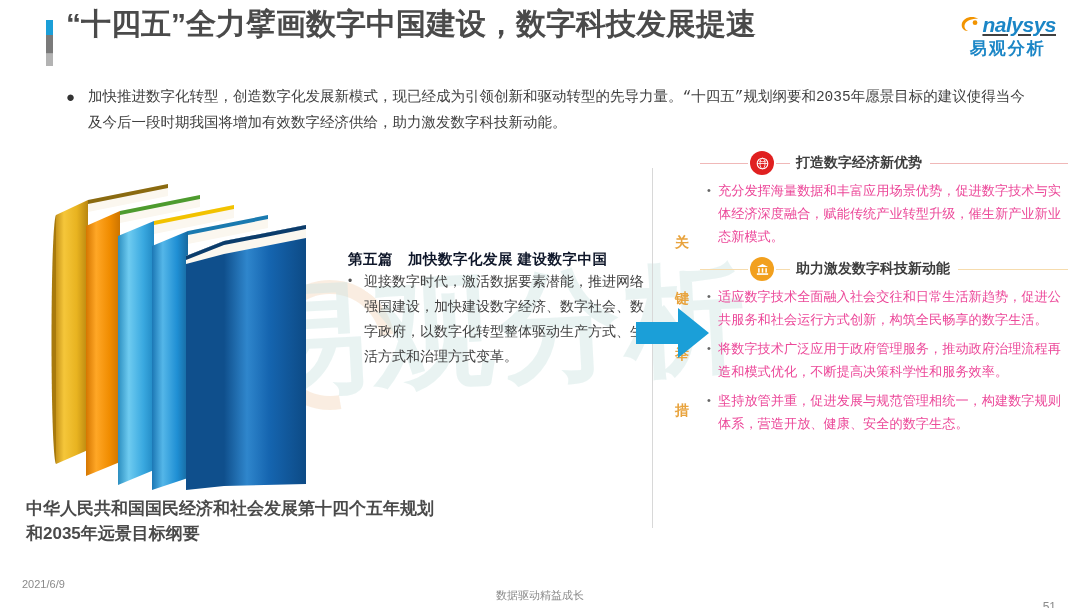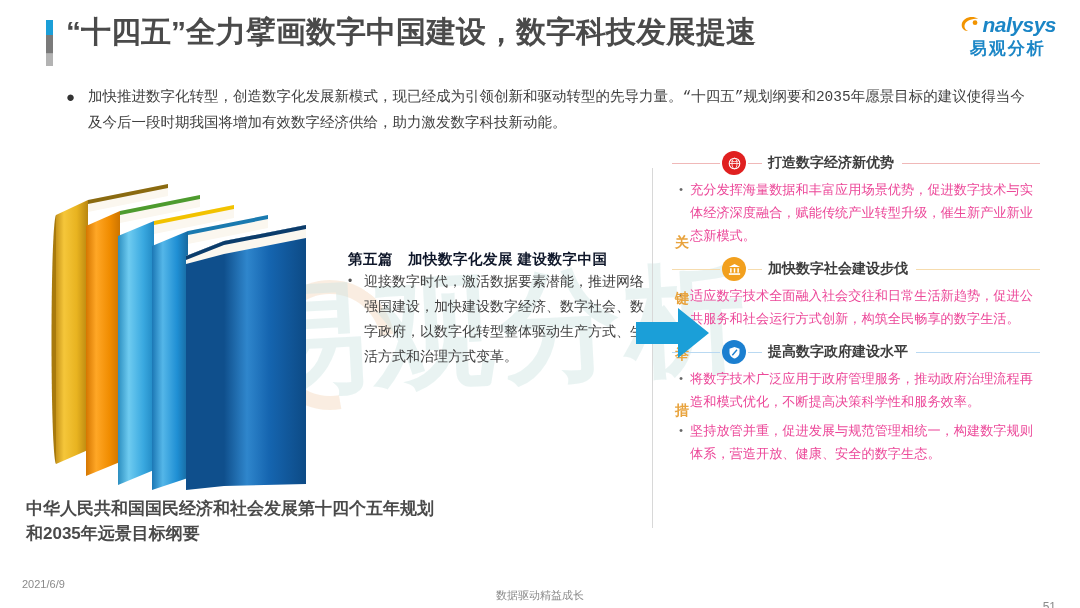--- a/index.html
+++ b/index.html
@@ -36,31 +36,31 @@
   }
 
   
   .title-accent {
     position:absolute; left:46px; top:20px;
     width:7px; height:46px;
     background:linear-gradient(180deg,#1b9fd8 0%,#1b9fd8 32%,#7a7a7a 33%,#7a7a7a 72%,#b3b3b3 73%,#b3b3b3 100%);
     z-index:2;
   }
   .page-title {
-    position:absolute; left:66px; top:12px;
+    position:absolute; left:66px; top:4px;
     font-size:30px; font-weight:bold;
     color:#4a4a4a;
     letter-spacing:0px;
     white-space:nowrap;
     z-index:2;
   }
 
   
   .logo { position:absolute; right:24px; top:14px; text-align:center; z-index:3; }
-  .logo-row { display:flex; align-items:flex-end; justify-content:center; }
+  .logo-row { display:flex; align-items:flex-end; justify-content:center;text-decoration:underline; }
   .logo-arc { width:22px; height:22px; margin-right:1px; }
   .logo-en {
     font-size:21px; font-weight:bold; font-style:italic;
     color:#1b86c6; letter-spacing:-0.5px; line-height:22px;
   }
   .logo-cn {
     font-size:17px; font-weight:bold; color:#1b86c6;
     letter-spacing:2px; margin-top:1px;
   }
 
@@ -99,21 +99,21 @@
   .vlabel {
     position:absolute; left:672px; top:214px;
     width:20px; font-size:14px; font-weight:bold;
     color:#e8a33d; line-height:56px; text-align:center; z-index:3;
   }
 
   
   .arrow { position:absolute; left:636px; top:306px; z-index:3; }
 
   
-  .right-col { position:absolute; left:672px; top:148px; width:368px; z-index:2;font-family:Liberation Mono, monospace; }
+  .right-col { position:absolute; left:700px; top:148px; width:368px; z-index:2; }
   .rsection { margin-bottom:6px; }
   .rhead { display:flex; align-items:center; height:30px; }
   .rline-left { height:1px; flex:0 0 48px; margin-right:2px; }
   .rline-mid  { height:1px; flex:0 0 14px; margin-left:2px; margin-right:6px; }
   .rline-right{ height:1px; flex:1 1 auto; margin-left:8px; }
   .ricon {
     width:24px; height:24px; border-radius:50%;
     display:flex; align-items:center; justify-content:center;
     flex:0 0 24px;
   }
@@ -267,42 +267,30 @@
       <div class="ricon" style="background:#f2a01e;">
         <svg width="15" height="15" viewBox="0 0 24 24">
           <path d="M12 3 L21 8 H3 Z" fill="#fff"></path>
           <rect x="5" y="10" width="2.4" height="7" fill="#fff"></rect>
           <rect x="10.8" y="10" width="2.4" height="7" fill="#fff"></rect>
           <rect x="16.6" y="10" width="2.4" height="7" fill="#fff"></rect>
           <rect x="3" y="18" width="18" height="2.6" fill="#fff"></rect>
         </svg>
       </div>
       <div class="rline-mid" style="background:#f6dcae;"></div>
-      <div class="rtitle">加快数字社会建设步伐</div>
+      <div class="rtitle">助力激发数字科技新动能</div>
       <div class="rline-right" style="background:#f6dcae;"></div>
     </div>
     <div class="rbody">
       <div class="rbullet">•</div>
       <div class="rtext">适应数字技术全面融入社会交往和日常生活新趋势，促进公共服务和社会运行方式创新，构筑全民畅享的数字生活。</div>
     </div>
   </div>
 
   <div class="rsection">
-    <div class="rhead">
-      <div class="rline-left" style="background:#b9d9f2;"></div>
-      <div class="ricon" style="background:#1b7fd0;">
-        <svg width="15" height="15" viewBox="0 0 24 24">
-          <path d="M12 3 L20 6 V12 C20 17, 16 20.5, 12 21.5 C8 20.5, 4 17, 4 12 V6 Z" fill="#fff"></path>
-          <path d="M8.5 16.5 L16 7.5" stroke="#1b7fd0" stroke-width="2.2"></path>
-        </svg>
-      </div>
-      <div class="rline-mid" style="background:#b9d9f2;"></div>
-      <div class="rtitle">提高数字政府建设水平</div>
-      <div class="rline-right" style="background:#b9d9f2;"></div>
-    </div>
     <div class="rbody">
       <div class="rbullet">•</div>
       <div class="rtext">将数字技术广泛应用于政府管理服务，推动政府治理流程再造和模式优化，不断提高决策科学性和服务效率。</div>
     </div>
   </div>
 
   <div class="rsection">
     <div class="rbody">
       <div class="rbullet">•</div>
       <div class="rtext">坚持放管并重，促进发展与规范管理相统一，构建数字规则体系，营造开放、健康、安全的数字生态。</div>

